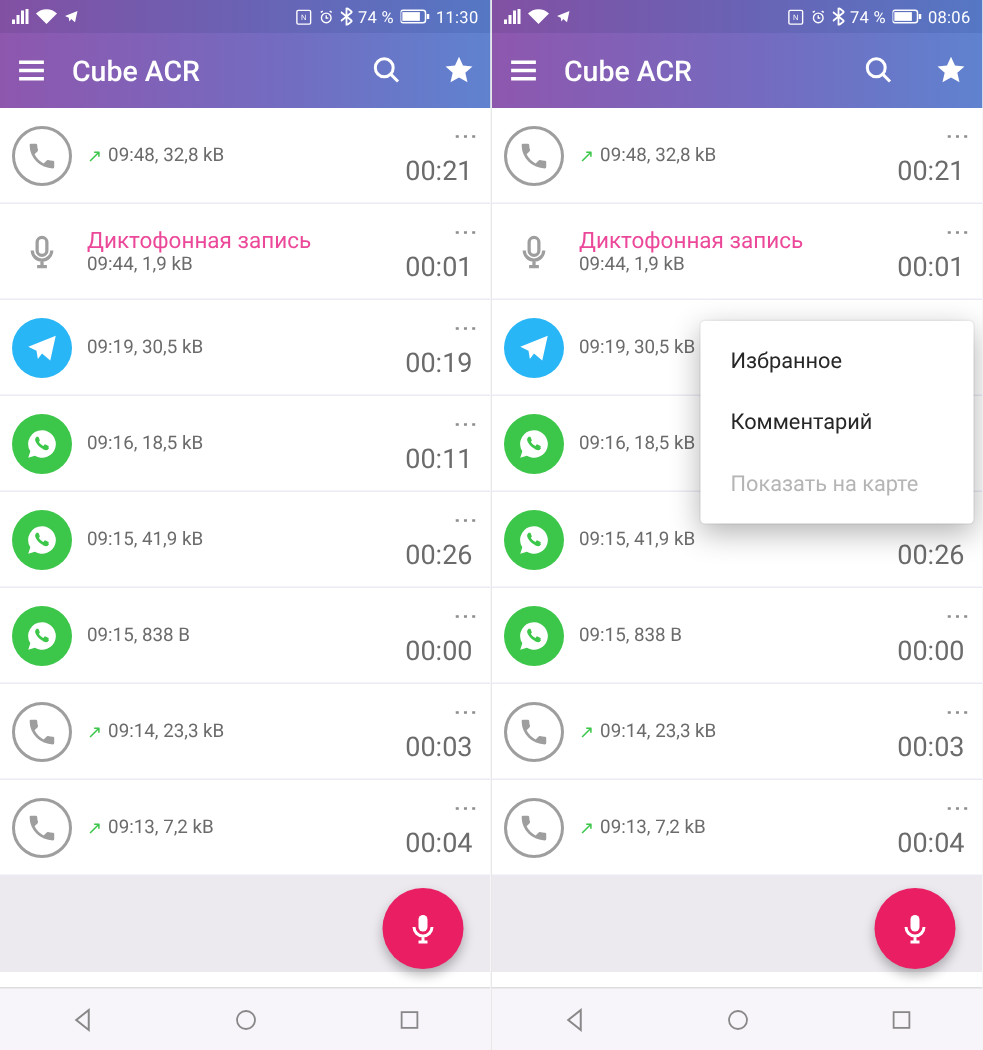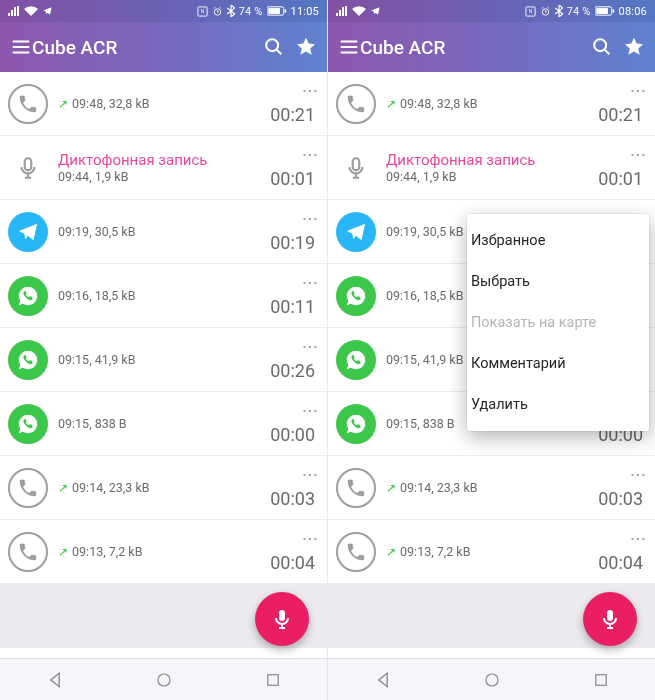--- a/index.html
+++ b/index.html
@@ -34,21 +34,21 @@
   .sb-left, .sb-right { display:flex; align-items:center; gap:4px; }
   .sb-right { font-weight:400; letter-spacing:.2px;}
   
   .appbar {
     height: 50px;
     background: linear-gradient(90deg,#8e57ae 0%,#746bc0 55%,#5f82cf 100%);
     color:#fff;
     display:flex;
     align-items:center;
     padding:0 10px;
-    gap:0;
+    gap:16px;
   }
   .appbar .title { font-size:19px; font-weight:500; flex:1;}
   .icn { display:inline-flex; align-items:center; justify-content:center; }
   
   .list { flex:1; overflow:hidden; background:#fff; position:relative;}
   .row {
     display:flex;
     align-items:center;
     height:64px;
     padding:0 12px 0 8px;
@@ -101,21 +101,21 @@
     top:214px;
     right:6px;
     width:182px;
     background:#fff;
     border-radius:3px;
     box-shadow:0 6px 20px rgba(0,0,0,.3), 0 0 0 1px rgba(0,0,0,.04);
     padding:6px 0;
     z-index:50;
   }
   .ctxitem {
-    padding:12px 4px;
+    padding:12px 20px;
     font-size:14.5px;
     color:#272727;
     display:flex;
     align-items:center;
     justify-content:space-between;
   }
   .ctxitem.disabled { color:#b5b5b5;}
   .ctxitem .sub { font-size:11px; color:#555;}
   
   svg { display:block; }
@@ -161,21 +161,21 @@
           </svg>
       </span>
       <span>74 %</span>
       <span>
         <svg width="20" height="10" viewBox="0 0 24 12">
             <rect x="0" y="1" width="20" height="10" rx="2" fill="none" stroke="#fff" stroke-width="1.2"></rect>
             <rect x="1.5" y="2.5" width="14" height="7" fill="#fff"></rect>
             <rect x="21" y="4" width="2" height="4" fill="#fff"></rect>
           </svg>
       </span>
-      <span>11:05</span>
+      <span>11:30</span>
     </div>
   </div>
 
   <div class="appbar">
     <span class="icn">
       <svg width="22" height="22" viewBox="0 0 24 24">
           <path stroke="#fff" stroke-width="2.4" d="M3 6h18M3 12h18M3 18h18"></path>
         </svg>
     </span>
     <span class="title">Cube ACR</span>
@@ -573,30 +573,24 @@
         </div>
       </div>
       <div class="spacer-bg"></div>
     </div>
 
   <div class="ctxmenu">
       <div class="ctxitem">
         <span>Избранное</span>
       </div>
       <div class="ctxitem">
-        <span>Выбрать</span>
+        <span>Комментарий</span>
       </div>
       <div class="ctxitem disabled">
         <span>Показать на карте</span>
-      </div>
-      <div class="ctxitem">
-        <span>Комментарий</span>
-      </div>
-      <div class="ctxitem">
-        <span>Удалить</span>
       </div>
     </div>
 
   <div class="fab">
     <svg width="24" height="24" viewBox="0 0 24 24">
         <rect x="9" y="3" width="6" height="11" rx="3" fill="#fff"></rect>
         <path fill="none" stroke="#fff" stroke-width="2" d="M6 11a6 6 0 0012 0M12 18v3M9 21h6"></path>
       </svg>
   </div>
 

